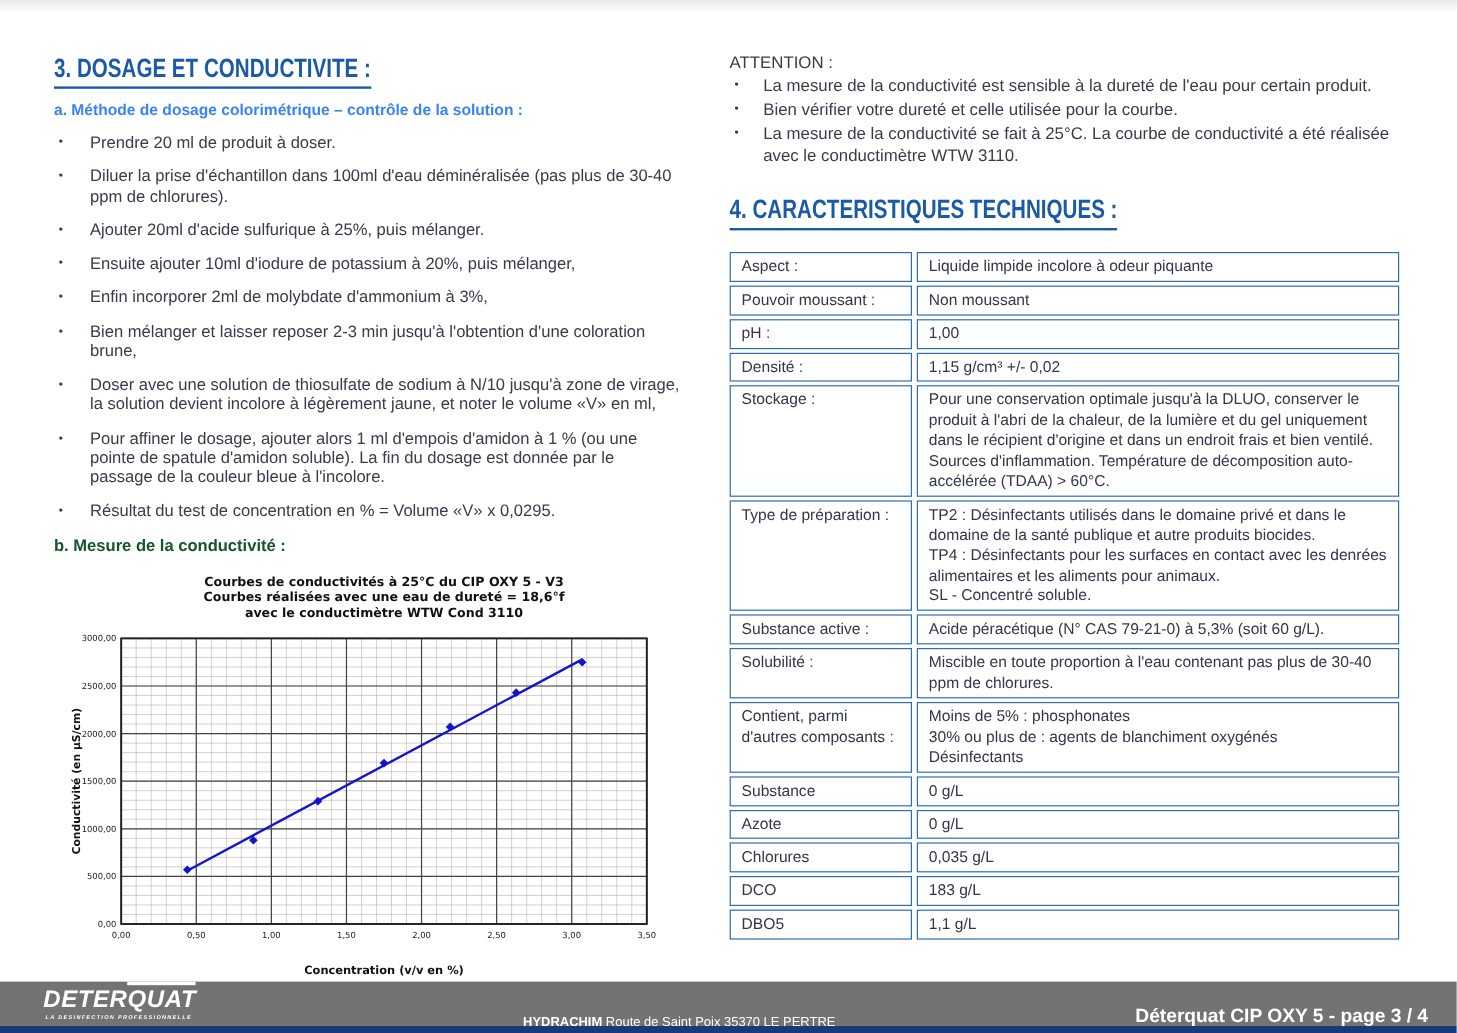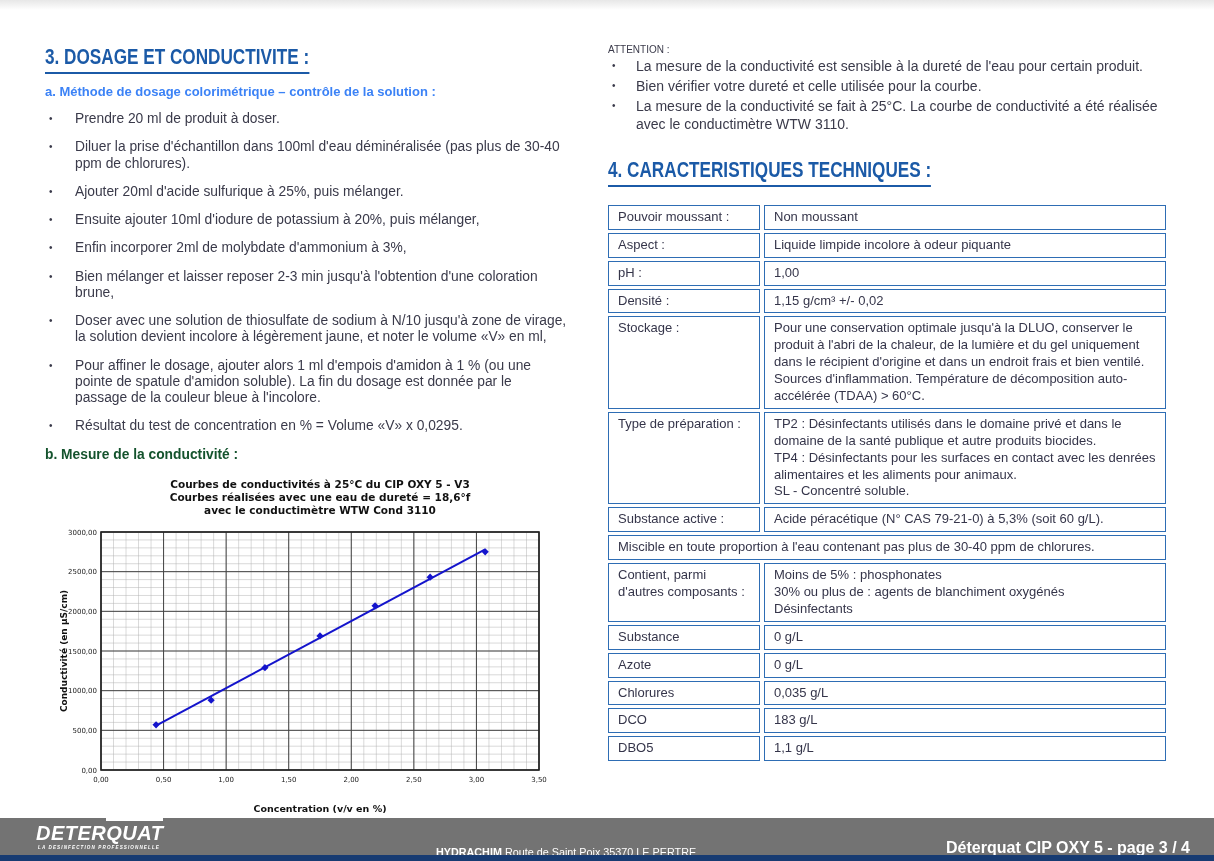--- a/index.html
+++ b/index.html
@@ -20,21 +20,21 @@
   .sub-b { font-weight:bold; font-size:13.8px; margin:4px 0 0 0; color:#14532d; }
   .bullets-left .bullet { display:flex; margin-bottom:12px; font-size:13.8px; line-height:1.18; }
   .bullets-left .dot { width:30px; flex:0 0 30px; padding-left:4px; font-size:10px; padding-top:2px; }
 
   
   .chart-wrap { margin:12px 0 0 10px; }
   svg text { font-family:"DejaVu Sans", sans-serif; }
 
   
   .col-right { position:absolute; left:608px; top:44px; width:560px; }
-  .attn-title { font-size:10px; margin-bottom:3px; }
+  .attn-title { font-size:14px; margin-bottom:3px; }
   .bullets-right .bullet { display:flex; font-size:14px; line-height:1.23; margin-bottom:3px; }
   .bullets-right .dot { width:28px; flex:0 0 28px; padding-left:4px; font-size:10px; padding-top:2px; }
   .sec4-title-block { margin-top:24px; margin-bottom:18px; }
 
   
   .tech-table { width:558px; }
   .trow { display:flex; gap:4px; margin-bottom:3px; }
   .tcell { border:1.5px solid #2e6db4; padding:3px 9px; font-size:13px; line-height:1.3;
     white-space:pre-line; color:#35354a; }
   .tlabel { width:152px; flex:0 0 152px; }
@@ -237,26 +237,26 @@
           <span>La mesure de la conductivité se fait à 25°C. La courbe de conductivité a été réalisée avec le conductimètre WTW 3110.</span>
         </div>
     </div>
 
     <div class="sec-title sec4-title-block">
       <span class="cond">4. CARACTERISTIQUES TECHNIQUES :</span>
     </div>
 
     <div class="tech-table">
       <div class="trow">
+          <div class="tcell tlabel">Aspect :</div>
+          <div class="tcell tvalue">Liquide limpide incolore à odeur piquante</div>
+        </div>
+      <div class="trow">
           <div class="tcell tlabel">Pouvoir moussant :</div>
           <div class="tcell tvalue">Non moussant</div>
-        </div>
-      <div class="trow">
-          <div class="tcell tlabel">Aspect :</div>
-          <div class="tcell tvalue">Liquide limpide incolore à odeur piquante</div>
         </div>
       <div class="trow">
           <div class="tcell tlabel">pH :</div>
           <div class="tcell tvalue">1,00</div>
         </div>
       <div class="trow">
           <div class="tcell tlabel">Densité :</div>
           <div class="tcell tvalue">1,15 g/cm³ +/- 0,02</div>
         </div>
       <div class="trow">
@@ -267,20 +267,21 @@
           <div class="tcell tlabel">Type de préparation :</div>
           <div class="tcell tvalue">TP2 : Désinfectants utilisés dans le domaine privé et dans le domaine de la santé publique et autre produits biocides.
 TP4 : Désinfectants pour les surfaces en contact avec les denrées alimentaires et les aliments pour animaux.
 SL - Concentré soluble.</div>
         </div>
       <div class="trow">
           <div class="tcell tlabel">Substance active :</div>
           <div class="tcell tvalue">Acide péracétique (N° CAS 79-21-0) à 5,3% (soit 60 g/L).</div>
         </div>
       <div class="trow">
+          <div class="tcell tlabel">Solubilité :</div>
           <div class="tcell tvalue">Miscible en toute proportion à l'eau contenant pas plus de 30-40 ppm de chlorures.</div>
         </div>
       <div class="trow">
           <div class="tcell tlabel">Contient, parmi d'autres composants :</div>
           <div class="tcell tvalue">Moins de 5% : phosphonates
 30% ou plus de : agents de blanchiment oxygénés
 Désinfectants</div>
         </div>
       <div class="trow">
           <div class="tcell tlabel">Substance</div>

